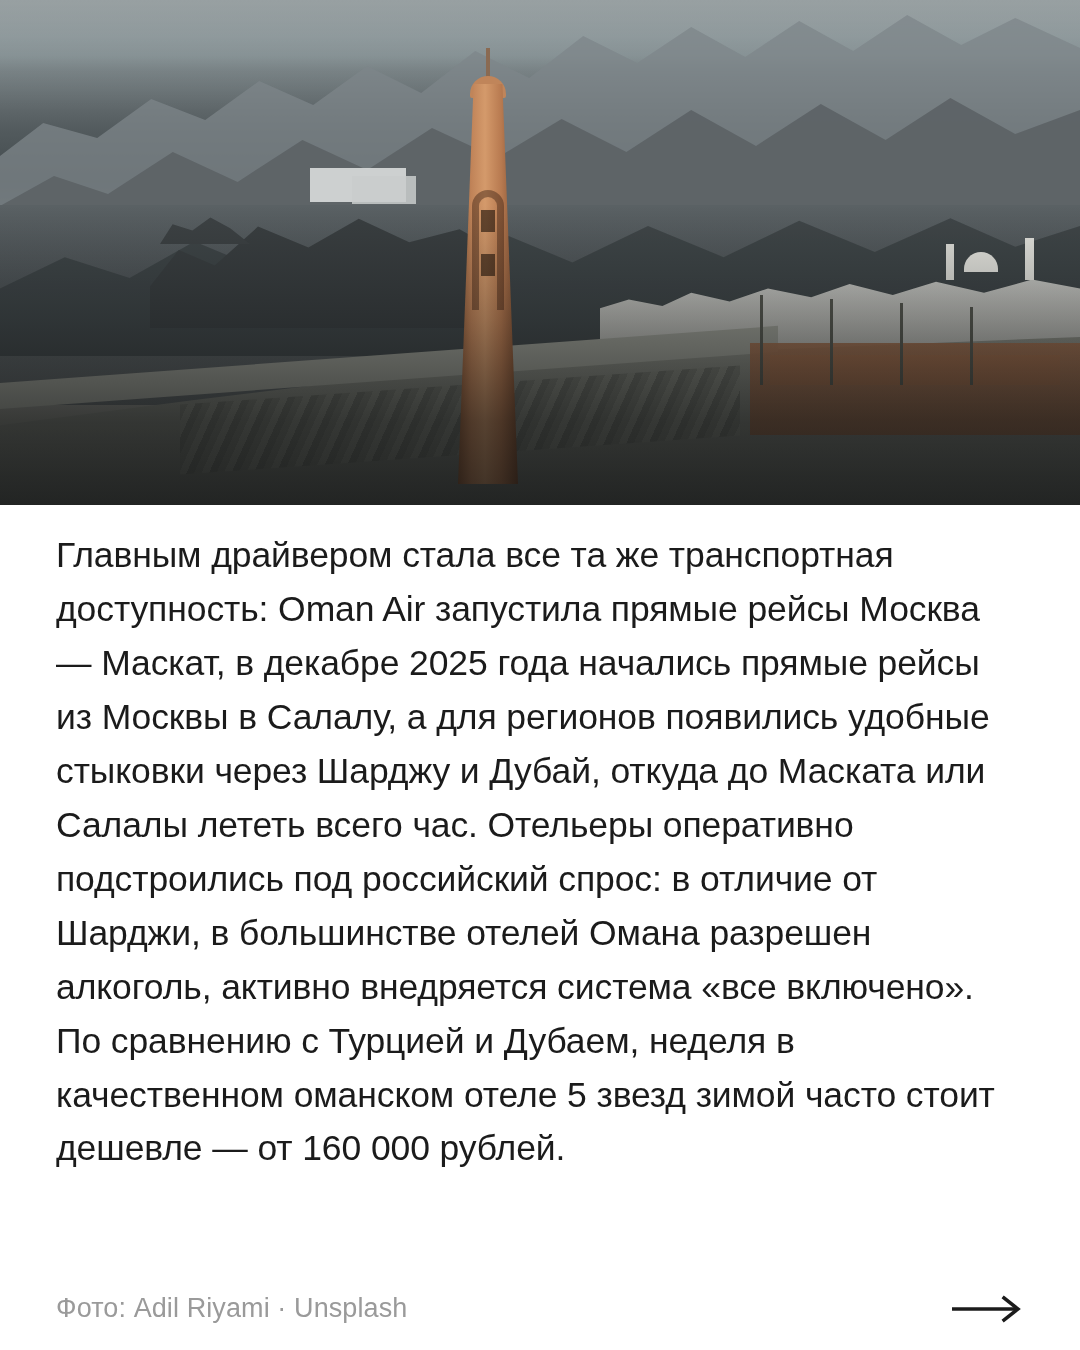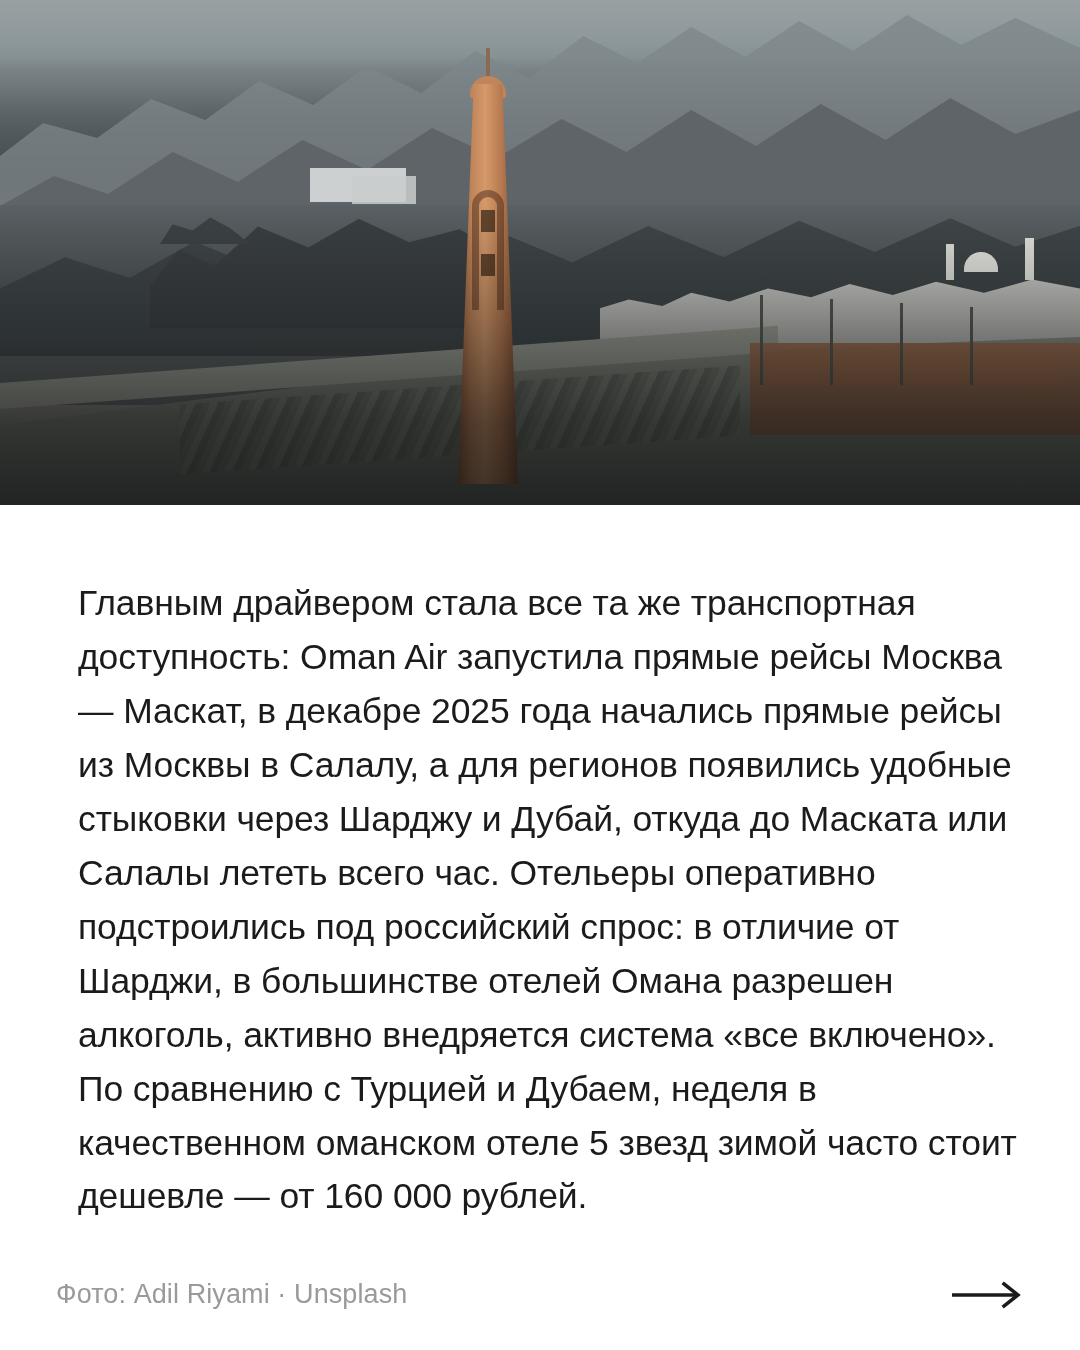--- a/index.html
+++ b/index.html
@@ -276,42 +276,41 @@
     line-height: 1.22;
     font-weight: 700;
     letter-spacing: -0.2px;
     text-shadow: 0 2px 10px rgba(0,0,0,0.45);
   }
   .hero-title .l2 { display: block; }
 
   
   .body {
     flex: 1;
-    padding: 72px 56px 0 56px;
+    padding: 24px 56px 0 56px;
     display: flex;
     flex-direction: column;
-    margin-left: 22px;
   }
 
   .paragraph {
     color: #1b1b1b;
     font-size: 35.5px;
     line-height: 1.52;
     letter-spacing: -0.1px;
     font-weight: 400;
     max-width: 960px;
   }
 
   .spacer { flex: 1; }
 
   .footer {
     display: flex;
     align-items: center;
     justify-content: space-between;
-    padding: 0 56px 40px 56px;
+    padding: 0 56px 26px 56px;
     gap: 21px;
   }
 
   .credit {
     color: #9a9a9a;
     font-size: 27px;
     letter-spacing: 0.1px;
   }
 
   .arrow {

